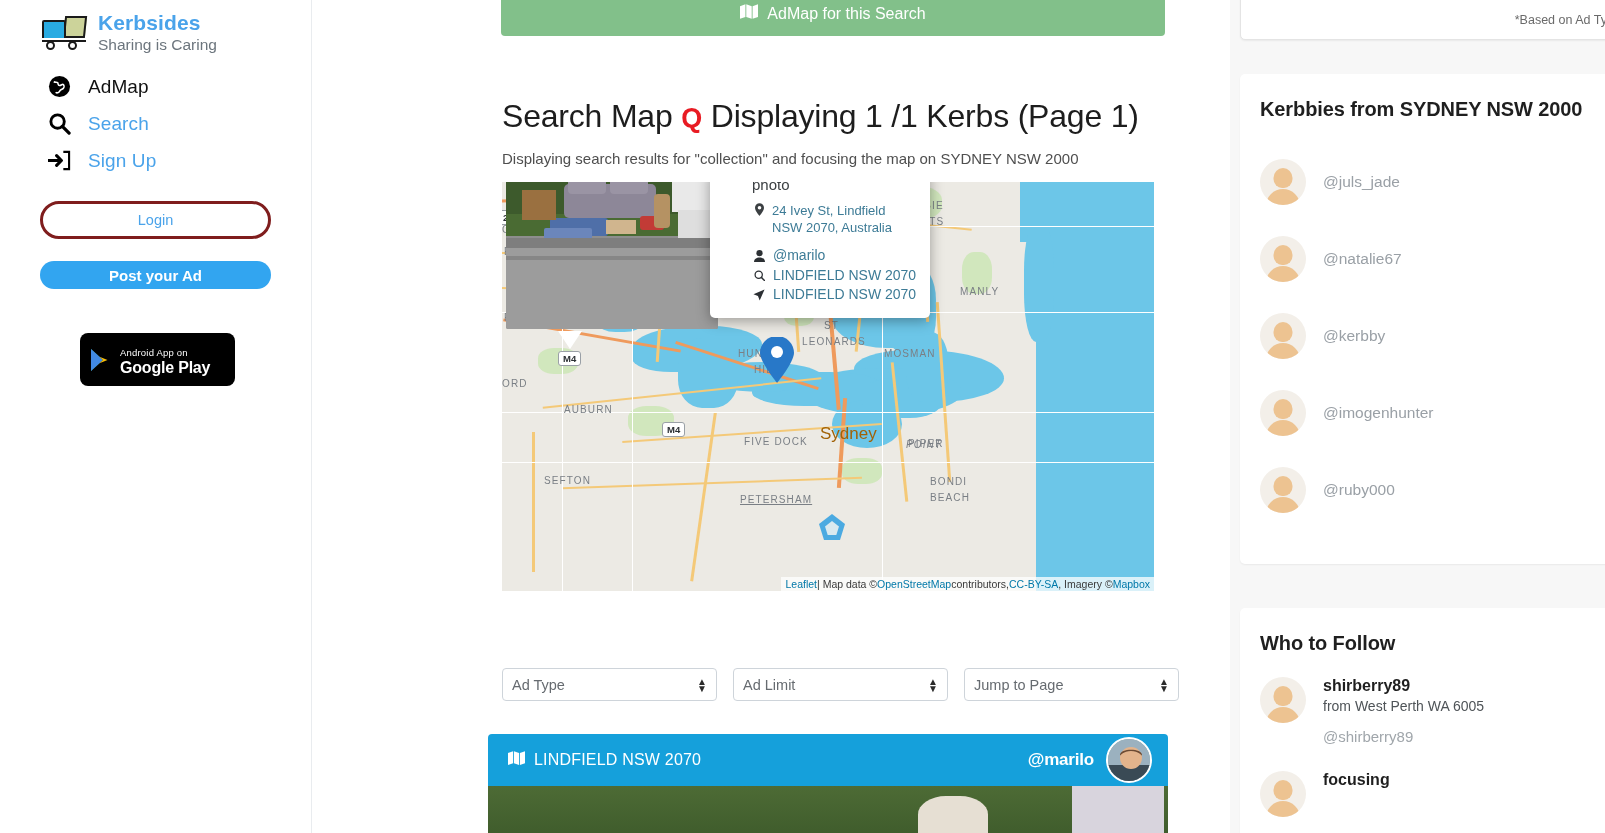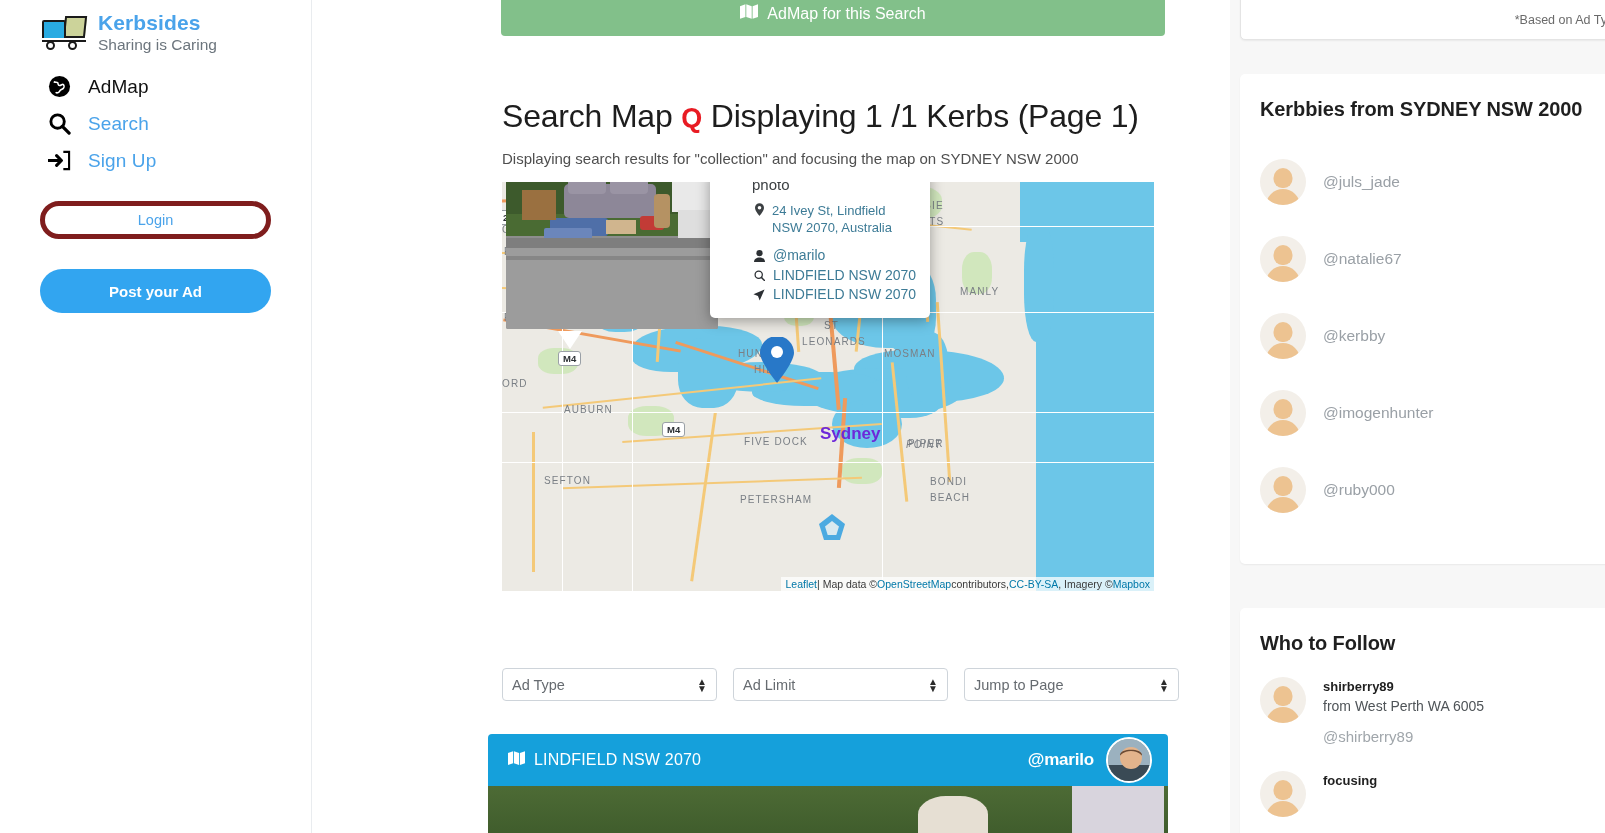--- a/index.html
+++ b/index.html
@@ -36,22 +36,22 @@
   .nav-ico { width: 30px; flex:0 0 30px; display:flex; align-items:center; justify-content:center; color:#000; }
   .nav-label { font-size: 19px; margin-left: 14px; letter-spacing:.1px; }
   .nav-label.dark { color:#111; }
   .nav-label.link { color:#4aa3ea; }
 
   .btn-wrap { padding: 22px 40px 0 40px; }
   .btn {
     display:flex; align-items:center; justify-content:center;
     height: 38px; border-radius: 19px; font-size: 14.5px; cursor:pointer;
   }
-  .btn-login { border:5px solid #7f1d1d; color:#4aa3ea; background:#fff;text-align:center; }
-  .btn-post { background:#32a5f0; color:#fff; margin-top: 30px; height: 44px; border-radius:22px; font-size:15px; font-weight:600; }
+  .btn-login { border:3px solid #7f1d1d; color:#4aa3ea; background:#fff;text-align:center; }
+  .btn-post { background:#32a5f0; color:#fff; margin-top: 22px; height: 28px; border-radius:22px; font-size:15px; font-weight:600; }
 
   .gp-wrap { padding: 44px 0 0 80px; }
   .gplay {
     width: 155px; height: 53px; background:#000; border-radius: 8px;
     display:flex; align-items:center; padding: 0 10px; cursor:pointer;
   }
   .gp-tri { width:0;height:0;flex:0 0 22px; position:relative; margin-right:8px; height:24px;}
   .gp-tri svg { display:block; }
   .gp-txt { color:#fff; line-height:1.05; }
   .gp-small { font-size: 9.5px; letter-spacing:.2px; }
@@ -80,21 +80,21 @@
     position:absolute; left: 190px; top: 182px; width: 652px; height: 409px;
     overflow:hidden; background:#e8e3dc;
   }
   .map-canvas { position:absolute; inset:0; }
   .water { position:absolute; background:#6cc6e8; }
   .road { position:absolute; background:#f4c978; }
   .road-w { position:absolute; background:#ffffff; }
   .road-or { position:absolute; background:#ef9a5c; }
   .green { position:absolute; background:#cde6b6; border-radius: 40%; opacity:.85;}
   .mlabel { position:absolute; font-size: 10px; color:#7a7f85; letter-spacing: 1.1px; font-family:"Liberation Sans",sans-serif; }
-  .mlabel.big { color:#6d28d9; font-size:17px; letter-spacing:0; font-weight:700; }
+  .mlabel.big { color:#a16207; font-size:17px; letter-spacing:0; font-weight:400; }
   .shield {
     position:absolute; background:#fff; border:1px solid #9aa0a6; border-radius:3px;
     font-size:9.5px; color:#2b2f33; padding:1px 4px; font-weight:600;
   }
   .zoomctl {
     position:absolute; left: 14px; top: 14px; width: 31px;
     background:#fff; border: 2px solid rgba(0,0,0,.2); border-radius:4px; overflow:hidden;
     z-index: 40;
   }
   .zoomctl div { height: 28px; display:flex; align-items:center; justify-content:center; font-size:19px; color:#333; cursor:pointer; background:#fff;}
@@ -184,21 +184,21 @@
     position:relative; overflow:hidden;
   }
   .av-head { position:absolute; left:50%; top: 9px; transform:translateX(-50%); width: 19px; height: 20px; background:#edc391; border-radius:50% 50% 45% 45%; }
   .av-body { position:absolute; left:50%; bottom: -2px; transform:translateX(-50%); width: 34px; height: 18px; background:#edc391; border-radius: 17px 17px 0 0; }
   .rhandle { margin-left: 17px; font-size: 15.5px; color:#9aa0a6; }
   .rcard.follow {
     position:absolute; left: 10px; top: 608px; width: 420px; height: 300px; padding: 24px 0 0 20px;
   }
   .frow { display:flex; align-items:flex-start; margin-top: 22px; }
   .fmeta { margin-left: 17px; }
-  .fname { font-size: 13px; font-weight:600; color:#1f1f1f; }
+  .fname { font-size: 16px; font-weight:600; color:#1f1f1f; }
   .ffrom { font-size: 14px; color:#4f5458; margin-top: 3px; }
   .fhandle { font-size: 15px; color:#a0a6ab; margin-top: 14px; }
   .frow2 { display:flex; align-items:flex-start; margin-top: 26px; }
 </style>
 </head>
 <body>
 
 <div class="page">
 
   <div class="sidebar">
@@ -252,20 +252,37 @@
         <span class="nav-label link">Sign Up</span>
       </div>
 
     </div>
 
     <div class="btn-wrap">
       <div class="btn btn-login">Login</div>
       <div class="btn btn-post">Post your Ad</div>
     </div>
 
+    <div class="gp-wrap">
+      <div class="gplay">
+        <span class="gp-tri">
+          <svg width="22" height="24" viewBox="0 0 22 24">
+            <path d="M1 1l12 11L1 23z" fill="#34a853"></path>
+            <path d="M1 1l12 11L1 23z" fill="none"></path>
+            <path d="M1 1l8.5 7.8L13 12 1 23z" fill="#4285f4" opacity=".9"></path>
+            <path d="M9.5 8.8L13 12l-3.5 3.2 8-3.2z" fill="#fbbc04"></path>
+            <path d="M13 12l-3.5 3.2L1 23z" fill="#ea4335"></path>
+          </svg>
+        </span>
+        <span class="gp-txt">
+          <span class="gp-small">Android App on</span><br>
+          <span class="gp-big">Google Play</span>
+        </span>
+      </div>
+    </div>
   </div>
 
   <div class="center">
 
     <div class="admap-banner">
       <span>
         <svg width="18" height="16" viewBox="0 0 20 17" fill="#fff">
             <path d="M0 2l6-2v14L0 16V2zm7-2l6 2v14L7 14V0zm7 2l6-2v14l-6 2V2z"></path>
           </svg>
       </span>
@@ -365,21 +382,21 @@
         <div class="mlabel" style="left:300px;top:154px;">LEONARDS</div>
         <div class="mlabel" style="left:236px;top:166px;">HUNTERS</div>
         <div class="mlabel" style="left:252px;top:182px;">HILL</div>
         <div class="mlabel" style="left:382px;top:166px;">MOSMAN</div>
         <div class="mlabel" style="left:62px;top:222px;">AUBURN</div>
         <div class="mlabel" style="left:206px;top:254px;padding-left:36px;">FIVE DOCK</div>
         <div class="mlabel big" style="left:318px;top:242px;">Sydney</div>
         <div class="mlabel" style="left:404px;top:257px;font-style:italic;">POINT</div>
         <div class="mlabel" style="left:406px;top:256px;">PIPER</div>
         <div class="mlabel" style="left:42px;top:293px;">SEFTON</div>
-        <div class="mlabel" style="left:238px;top:312px;">PETERSHAM</div>
+        <div class="mlabel" style="left:238px;top:312px;text-decoration:underline;">PETERSHAM</div>
         <div class="mlabel" style="left:428px;top:294px;">BONDI</div>
         <div class="mlabel" style="left:428px;top:310px;">BEACH</div>
         <div class="mlabel" style="left:0px;top:196px;">ORD</div>
         <div class="mlabel" style="left:2px;top:64px;">E</div>
         <div class="mlabel" style="left:0px;top:42px;">GI</div>
 
         <div class="shield" style="left:175px;top:10px;">M2</div>
         <div class="shield" style="left:-4px;top:28px;">2</div>
         <div class="shield" style="left:391px;top:66px;">A8</div>
         <div class="shield" style="left:56px;top:169px;">M4</div>

